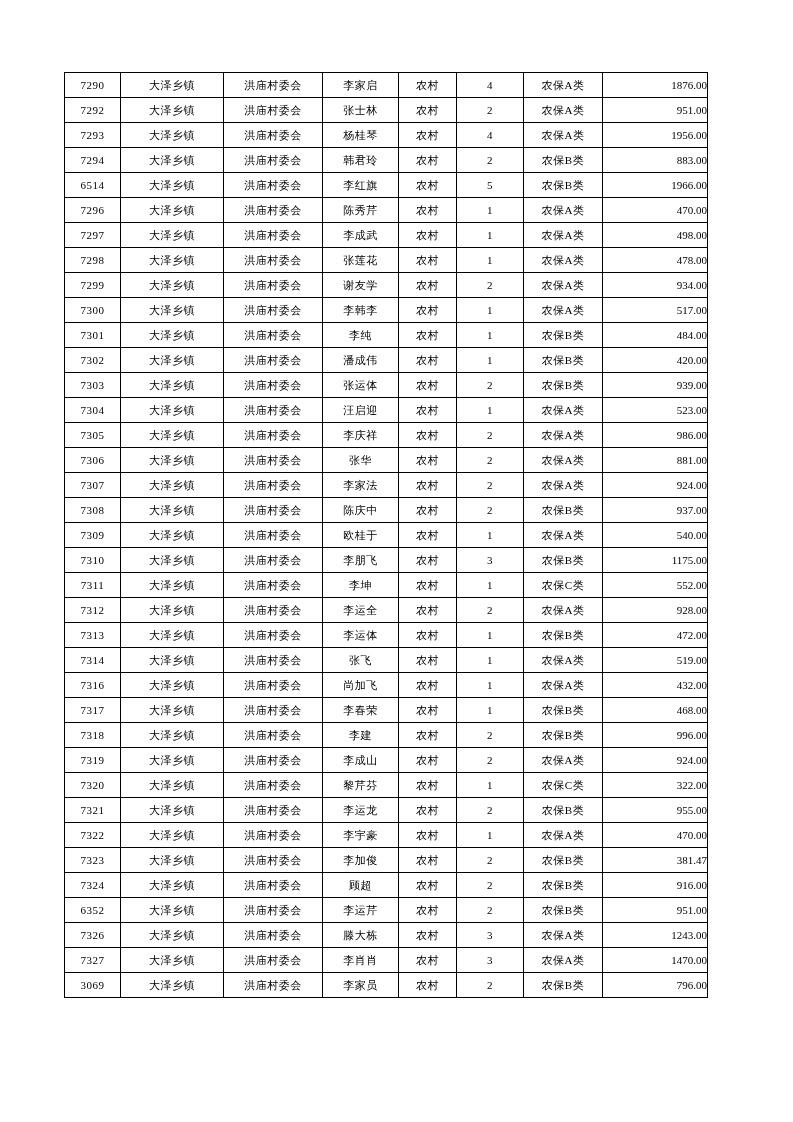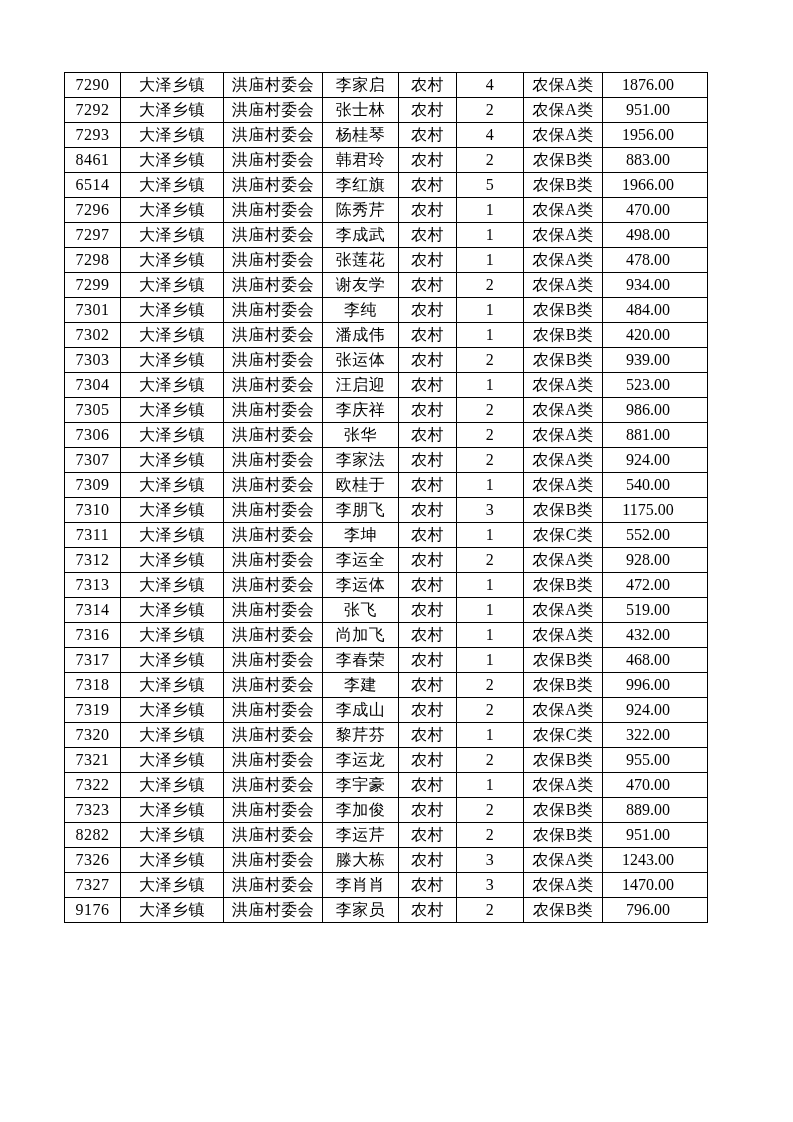--- a/index.html
+++ b/index.html
@@ -17,34 +17,35 @@
     background: #ffffff;
     overflow: hidden;
   }
   table.benefits {
     position: absolute;
     left: 64px;
     top: 72px;
     width: 643px;
     border-collapse: collapse;
     table-layout: fixed;
-    font-size: 16px;
+    font-size: 11px;
   }
   table.benefits td {
     border: 1px solid #000000;
     height: 25px;
     padding: 0 2px;
     text-align: center;
     vertical-align: middle;
     white-space: nowrap;
     overflow: hidden;
     letter-spacing: 0.5px;
   }
   table.benefits td.align-right {
-    padding-right: 16px;
+    text-align: right;
+    padding-right: 0;
     letter-spacing: 0;
   }
   col.c-id     { width: 56px; }
   col.c-town   { width: 103px; }
   col.c-vill   { width: 99px; }
   col.c-name   { width: 76px; }
   col.c-type   { width: 58px; }
   col.c-count  { width: 67px; }
   col.c-ins    { width: 79px; }
   col.c-amt    { width: 105px; }
@@ -89,21 +90,21 @@
           <td>7293</td>
           <td>大泽乡镇</td>
           <td>洪庙村委会</td>
           <td>杨桂琴</td>
           <td>农村</td>
           <td>4</td>
           <td>农保A类</td>
           <td class="align-right">1956.00</td>
         </tr>
         <tr>
-          <td>8461</td>
+          <td>7294</td>
           <td>大泽乡镇</td>
           <td>洪庙村委会</td>
           <td>韩君玲</td>
           <td>农村</td>
           <td>2</td>
           <td>农保B类</td>
           <td class="align-right">883.00</td>
         </tr>
         <tr>
           <td>6514</td>
@@ -149,20 +150,30 @@
           <td>7299</td>
           <td>大泽乡镇</td>
           <td>洪庙村委会</td>
           <td>谢友学</td>
           <td>农村</td>
           <td>2</td>
           <td>农保A类</td>
           <td class="align-right">934.00</td>
         </tr>
         <tr>
+          <td>7300</td>
+          <td>大泽乡镇</td>
+          <td>洪庙村委会</td>
+          <td>李韩李</td>
+          <td>农村</td>
+          <td>1</td>
+          <td>农保A类</td>
+          <td class="align-right">517.00</td>
+        </tr>
+        <tr>
           <td>7301</td>
           <td>大泽乡镇</td>
           <td>洪庙村委会</td>
           <td>李纯</td>
           <td>农村</td>
           <td>1</td>
           <td>农保B类</td>
           <td class="align-right">484.00</td>
         </tr>
         <tr>
@@ -217,20 +228,30 @@
         </tr>
         <tr>
           <td>7307</td>
           <td>大泽乡镇</td>
           <td>洪庙村委会</td>
           <td>李家法</td>
           <td>农村</td>
           <td>2</td>
           <td>农保A类</td>
           <td class="align-right">924.00</td>
+        </tr>
+        <tr>
+          <td>7308</td>
+          <td>大泽乡镇</td>
+          <td>洪庙村委会</td>
+          <td>陈庆中</td>
+          <td>农村</td>
+          <td>2</td>
+          <td>农保B类</td>
+          <td class="align-right">937.00</td>
         </tr>
         <tr>
           <td>7309</td>
           <td>大泽乡镇</td>
           <td>洪庙村委会</td>
           <td>欧桂于</td>
           <td>农村</td>
           <td>1</td>
           <td>农保A类</td>
           <td class="align-right">540.00</td>
@@ -356,24 +377,34 @@
           <td class="align-right">470.00</td>
         </tr>
         <tr>
           <td>7323</td>
           <td>大泽乡镇</td>
           <td>洪庙村委会</td>
           <td>李加俊</td>
           <td>农村</td>
           <td>2</td>
           <td>农保B类</td>
-          <td class="align-right">889.00</td>
-        </tr>
-        <tr>
-          <td>8282</td>
+          <td class="align-right">381.47</td>
+        </tr>
+        <tr>
+          <td>7324</td>
+          <td>大泽乡镇</td>
+          <td>洪庙村委会</td>
+          <td>顾超</td>
+          <td>农村</td>
+          <td>2</td>
+          <td>农保B类</td>
+          <td class="align-right">916.00</td>
+        </tr>
+        <tr>
+          <td>6352</td>
           <td>大泽乡镇</td>
           <td>洪庙村委会</td>
           <td>李运芹</td>
           <td>农村</td>
           <td>2</td>
           <td>农保B类</td>
           <td class="align-right">951.00</td>
         </tr>
         <tr>
           <td>7326</td>
@@ -389,21 +420,21 @@
           <td>7327</td>
           <td>大泽乡镇</td>
           <td>洪庙村委会</td>
           <td>李肖肖</td>
           <td>农村</td>
           <td>3</td>
           <td>农保A类</td>
           <td class="align-right">1470.00</td>
         </tr>
         <tr>
-          <td>9176</td>
+          <td>3069</td>
           <td>大泽乡镇</td>
           <td>洪庙村委会</td>
           <td>李家员</td>
           <td>农村</td>
           <td>2</td>
           <td>农保B类</td>
           <td class="align-right">796.00</td>
         </tr>
       </tbody>
   </table>

